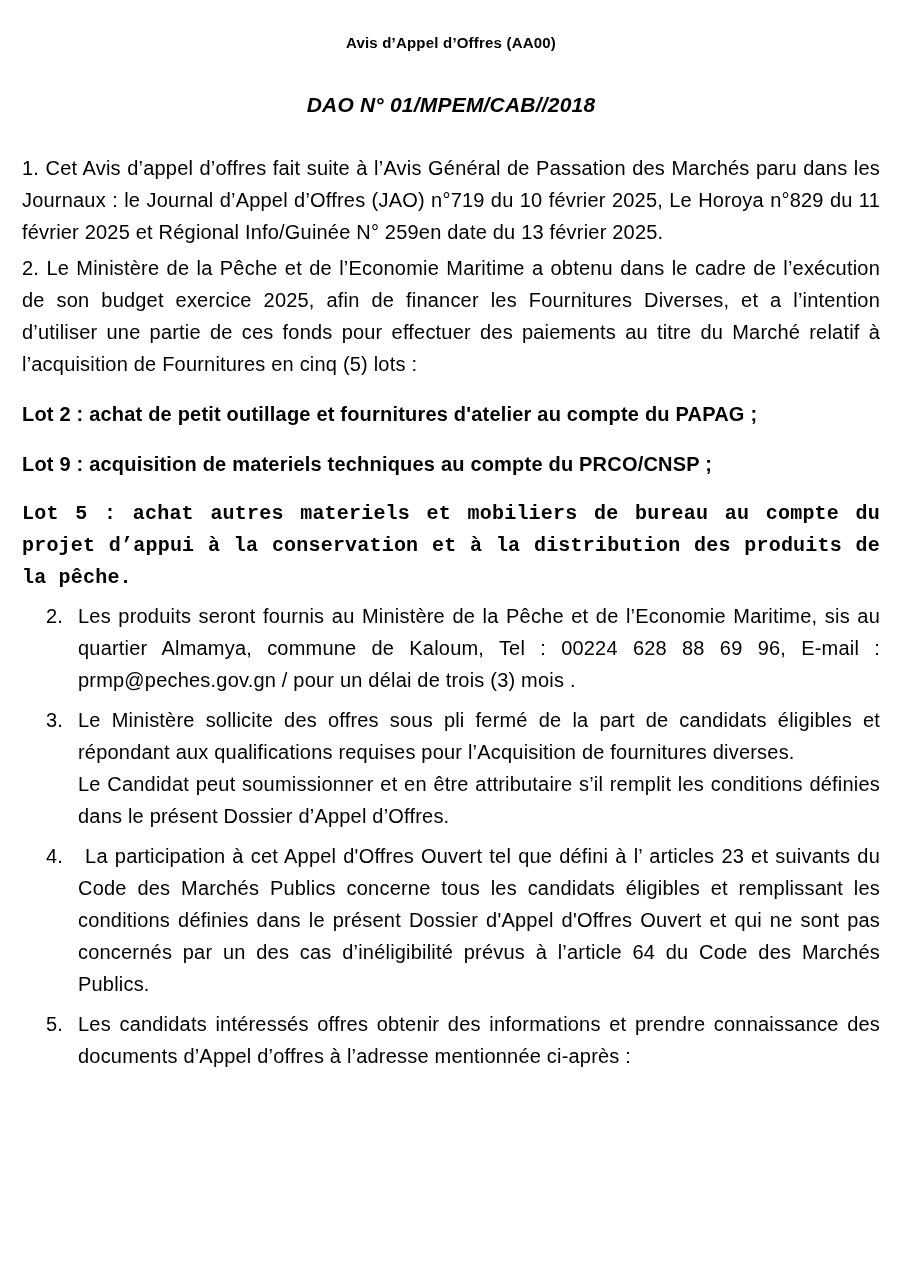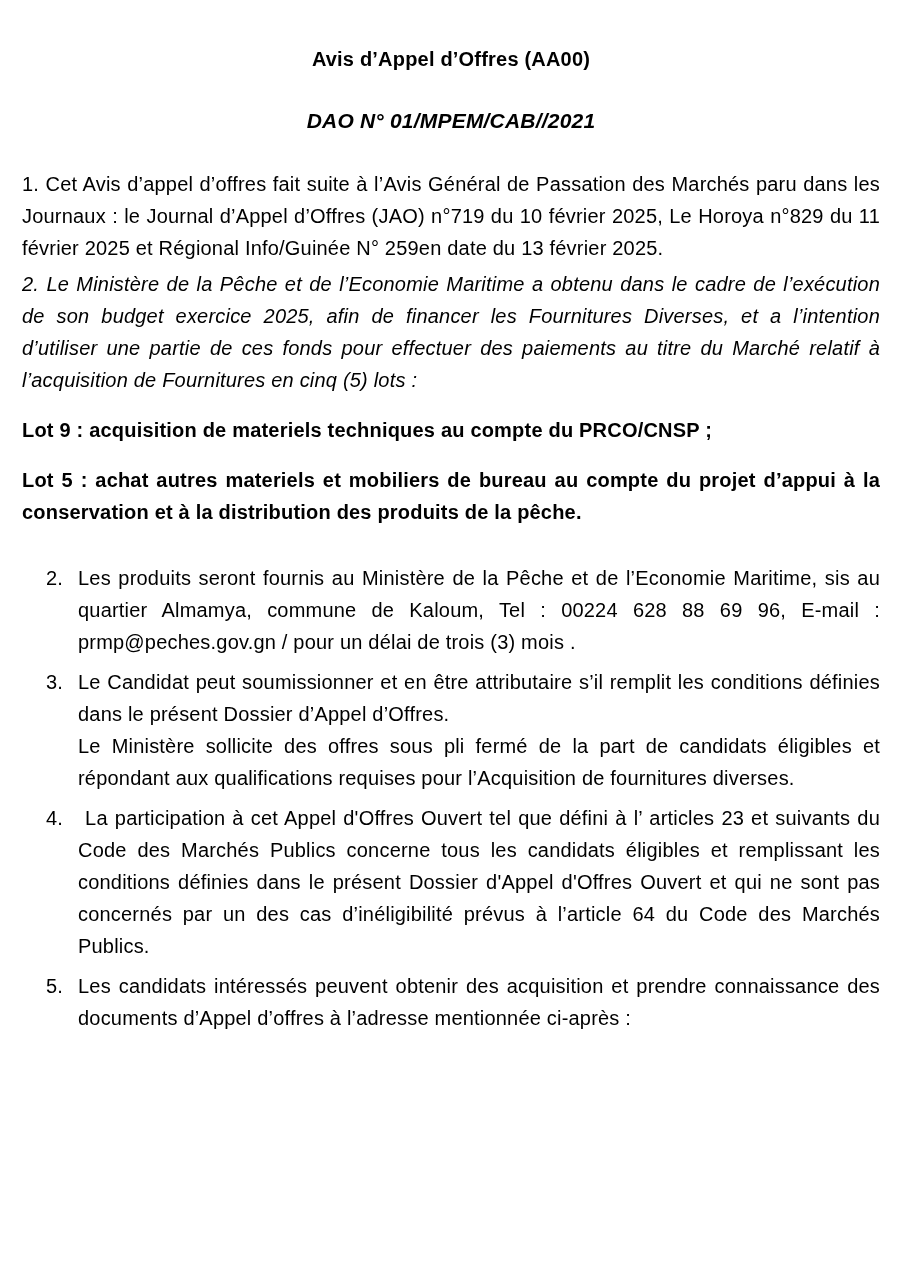--- a/index.html
+++ b/index.html
@@ -12,89 +12,90 @@
     font-family: "Liberation Sans", sans-serif;
     font-size: 20px;
     line-height: 32px;
     padding: 30px 20px 0 22px;
     overflow: hidden;
     letter-spacing: 0.2px;
   }
   .doc-title {
     text-align: center;
     font-weight: bold;
-    font-size: 20px;
+    font-size: 15px;
     line-height: 26px;
-    margin: 16px 0 36px 0;
+    margin: 0 0 36px 0;
   }
   .doc-reference {
     text-align: center;
     font-weight: bold;
     font-style: italic;
     font-size: 21px;
     line-height: 26px;
     margin: 0 0 34px 0;
   }
   .para {
     text-align: justify;
     white-space: pre-wrap;
     margin: 0 0 4px 0;
   }
-  .para.context { margin-bottom: 10px; font-style: italic; }
+  .para.context { margin-bottom: 10px; }
   .lot-line {
     font-weight: bold;
     text-align: justify;
     white-space: pre-wrap;
     margin: 18px 0 0 0;
   }
-  .lot-line.last { margin-bottom: 34px; }
+  .lot-line.last { margin-bottom: 6px; font-family: Liberation Mono, monospace; }
   .numbered-item {
     display: grid;
     grid-template-columns: 32px 1fr;
     margin: 0 0 8px 24px;
   }
   .item-number { text-align: left; }
   .item-text {
     text-align: justify;
     white-space: pre-wrap;
   }
   .bold { font-weight: normal; }
 </style>
 </head>
 <body>
 
 <div class="page">
 
   <h1 class="doc-title">Avis d’Appel d’Offres (AA00)</h1>
 
-  <h2 class="doc-reference">DAO N° 01/MPEM/CAB//2021</h2>
+  <h2 class="doc-reference">DAO N° 01/MPEM/CAB//2018</h2>
 
   <p class="para intro"><span>1. Cet Avis d’appel d’offres fait suite à l’Avis Général de Passation des Marchés paru dans les Journaux : </span><span class="bold">le Journal d’Appel d’Offres (JAO) n°719 du 10 février 2025, Le Horoya n°829 du 11 février 2025 et Régional Info/Guinée N° 259en date du 13 février 2025</span><span>.</span></p>
 
   <p class="para context">2. Le Ministère de la Pêche et de l’Economie Maritime a obtenu dans le cadre de l’exécution de son budget exercice 2025, afin de financer les Fournitures Diverses, et a l’intention d’utiliser une partie de ces fonds pour effectuer des paiements au titre du Marché relatif à l’acquisition de Fournitures en cinq (5) lots :</p>
 
+  <p class="lot-line">Lot 2 : achat de petit outillage et fournitures d'atelier au compte du PAPAG ;</p>
   <p class="lot-line">Lot 9 : acquisition de materiels techniques au compte du PRCO/CNSP ;</p>
   <p class="lot-line last">Lot 5 : achat autres materiels et mobiliers de bureau au compte du projet d’appui à la conservation et à la distribution des produits de la pêche.</p>
 
   <div class="numbered-item">
     <div class="item-number">2.</div>
     <div class="item-text">Les produits seront fournis au Ministère de la Pêche et de l’Economie Maritime, sis au quartier Almamya, commune de Kaloum, Tel : 00224 628 88 69 96, E-mail : prmp@peches.gov.gn / pour un délai de trois (3) mois .</div>
   </div>
 
   <div class="numbered-item">
     <div class="item-number">3.</div>
     <div>
+      <div class="item-text">Le Ministère sollicite des offres sous pli fermé de la part de candidats éligibles et répondant aux qualifications requises pour l’Acquisition de fournitures diverses.</div>
       <div class="item-text">Le Candidat peut soumissionner et en être attributaire s’il remplit les conditions définies dans le présent Dossier d’Appel d’Offres.</div>
-      <div class="item-text">Le Ministère sollicite des offres sous pli fermé de la part de candidats éligibles et répondant aux qualifications requises pour l’Acquisition de fournitures diverses.</div>
     </div>
   </div>
 
   <div class="numbered-item">
     <div class="item-number">4.</div>
     <div class="item-text"> La participation à cet Appel d'Offres Ouvert tel que défini à l’ articles 23 et suivants du Code des Marchés Publics concerne tous les candidats éligibles et remplissant les conditions définies dans le présent Dossier d'Appel d'Offres Ouvert et qui ne sont pas concernés par un des cas d’inéligibilité prévus à l’article 64 du Code des Marchés Publics.</div>
   </div>
 
   <div class="numbered-item">
     <div class="item-number">5.</div>
-    <div class="item-text">Les candidats intéressés peuvent obtenir des acquisition et prendre connaissance des documents d’Appel d’offres à l’adresse mentionnée ci-après :</div>
+    <div class="item-text">Les candidats intéressés offres obtenir des informations et prendre connaissance des documents d’Appel d’offres à l’adresse mentionnée ci-après :</div>
   </div>
 
 </div>
 
 </body></html>

